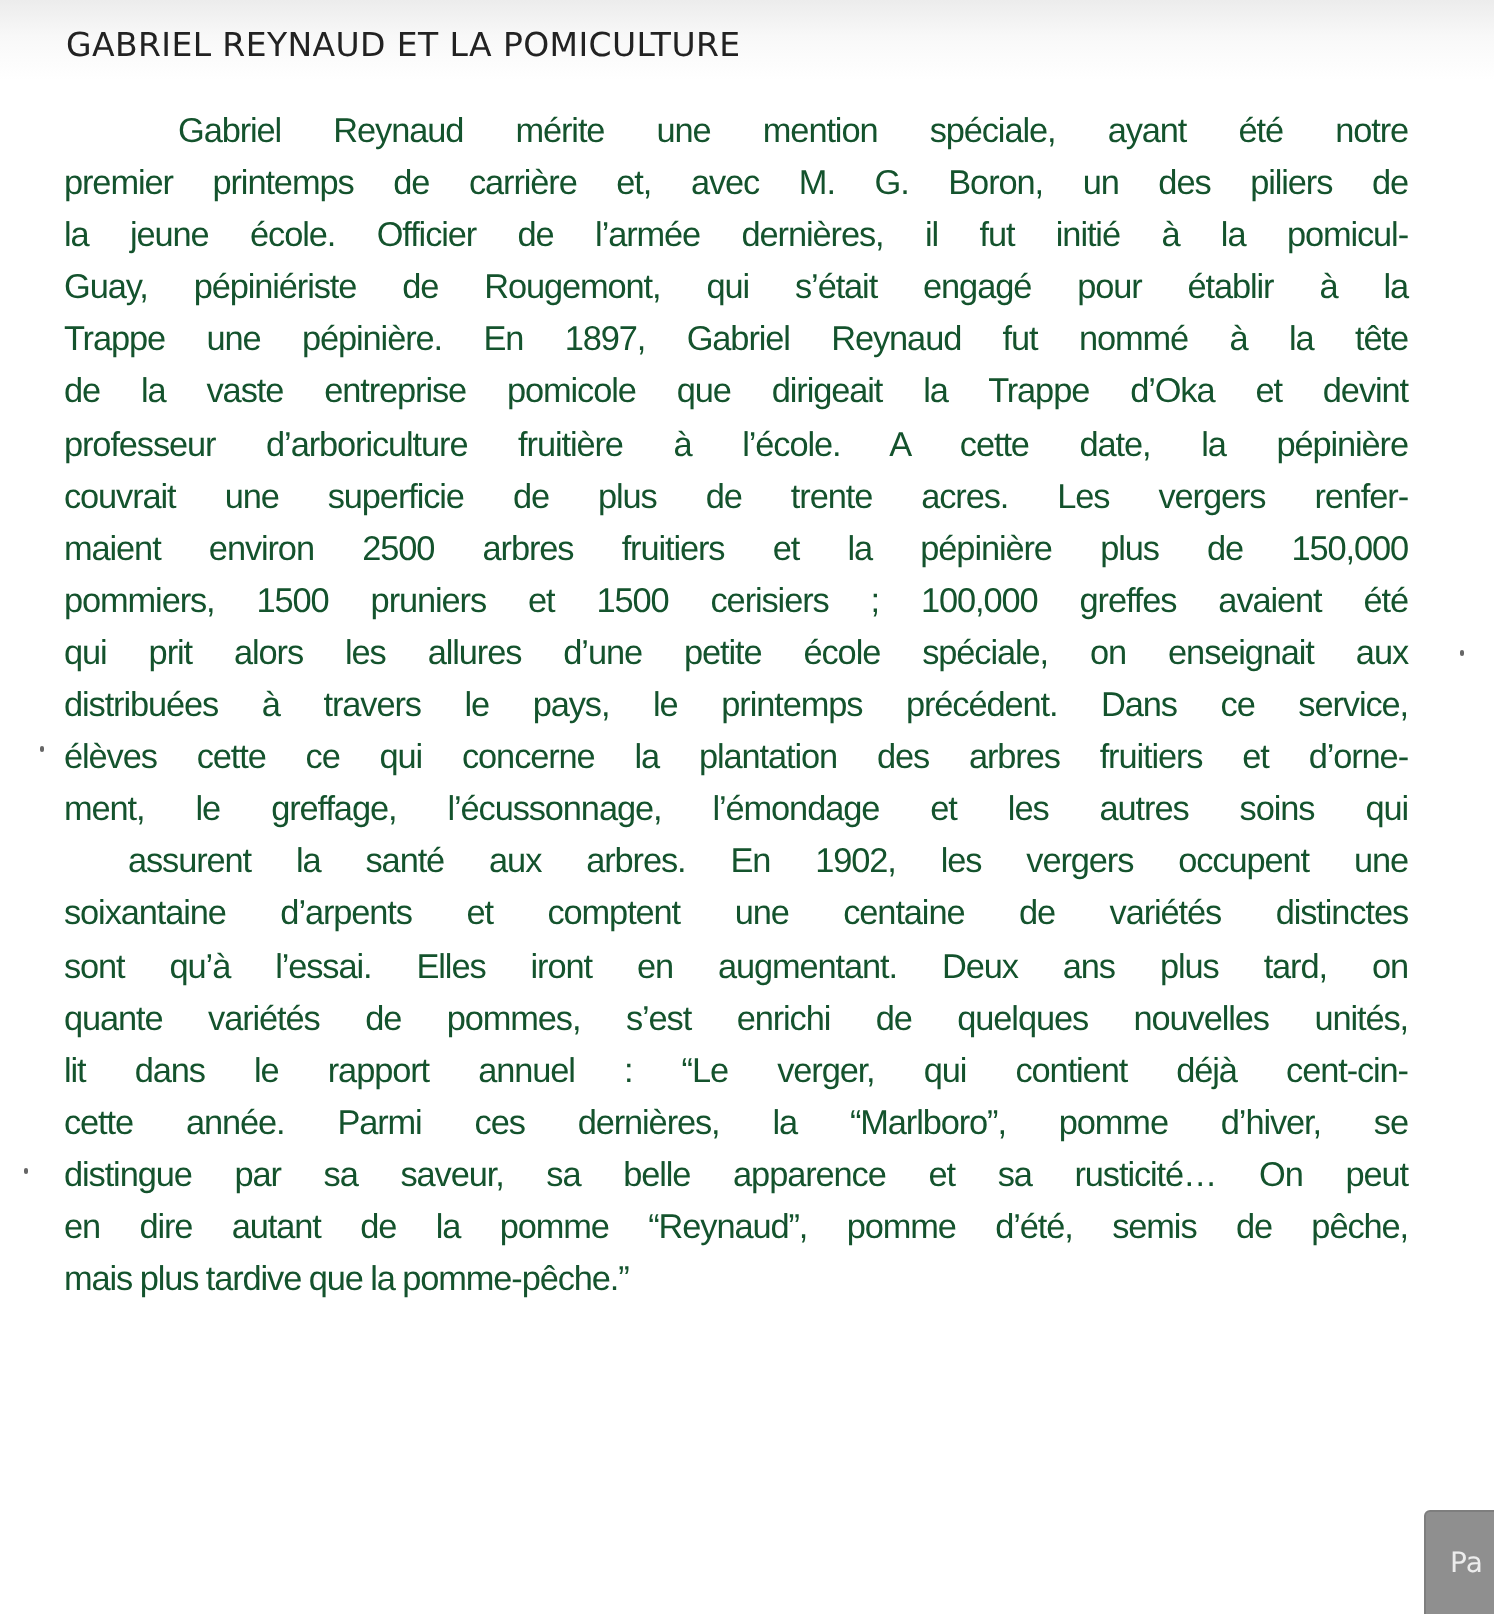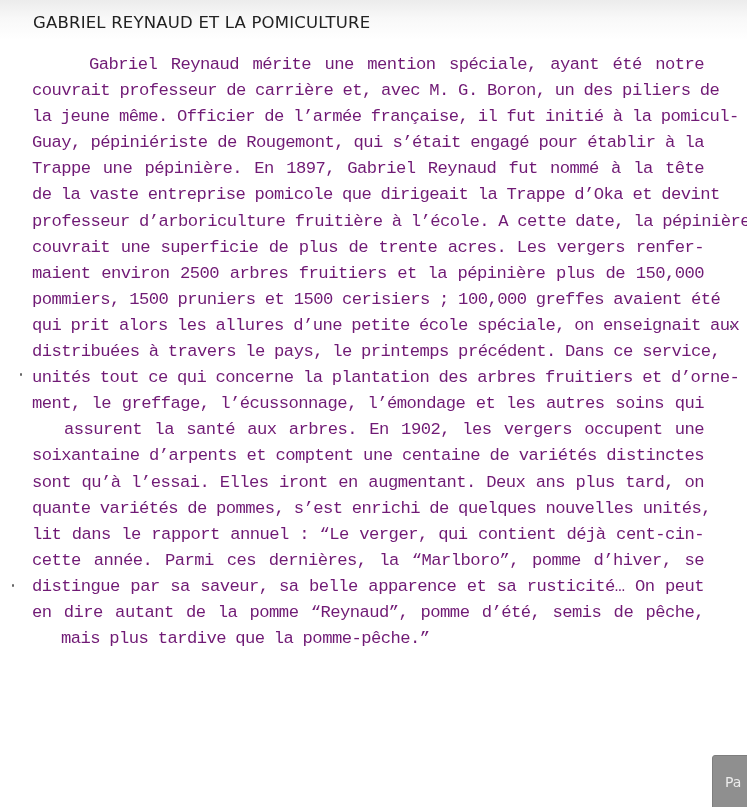--- a/index.html
+++ b/index.html
@@ -29,39 +29,38 @@
       font-size: 16.5px;
       letter-spacing: 0.2px;
       color: #222;
       white-space: nowrap;
     }
     .body-text {
       position: absolute;
       left: 32px;
       top: 52px;
       width: 672px;
-      font-family: Liberation Mono, monospace;
+      font-family: Liberation Sans, sans-serif;
       font-size: 17.2px;
       line-height: 26.1px;
-      color: #701a75;
+      color: #14532d;
       -webkit-font-smoothing: antialiased;
     }
     .line {
       display: block;
       white-space: nowrap;
       text-align: justify;
       text-align-last: justify;
       font-weight: 500;
       letter-spacing: -0.55px;
       word-spacing: -0.5px;
       transform-origin: left center;
     }
     .line.last {
       text-align-last: left;
-      margin-left: 29px;
     }
     .line.indent {
       padding-left: 57px;
     }
     .para-gap {
       height: 7px;
     }
     .page-tab {
       position: absolute;
       left: 712px;
@@ -90,32 +89,32 @@
   </style>
 </head>
 <body>
 
 <div class="page">
   <div class="running-header">GABRIEL REYNAUD ET LA POMICULTURE</div>
 
   <div class="body-text">
     <div>
       <span class="line indent" style="display: block;">Gabriel Reynaud mérite une mention spéciale, ayant été notre</span>
-      <span class="line" style="display: block;">couvrait professeur de carrière et, avec M. G. Boron, un des piliers de</span>
-      <span class="line" style="display: block;">la jeune même.  Officier de l’armée française, il fut initié à la pomicul-</span>
+      <span class="line" style="display: block;">premier printemps de carrière et, avec M. G. Boron, un des piliers de</span>
+      <span class="line" style="display: block;">la jeune école.  Officier de l’armée dernières, il fut initié à la pomicul-</span>
       <span class="line" style="display: block;">Guay, pépiniériste de Rougemont, qui s’était engagé pour établir à la</span>
       <span class="line" style="display: block;">Trappe une pépinière.  En 1897, Gabriel Reynaud fut nommé à la tête</span>
       <span class="line" style="display: block;">de la vaste entreprise pomicole que dirigeait la Trappe d’Oka et devint</span>
       <span class="line" style="display: block;">professeur d’arboriculture fruitière à l’école. A cette date, la pépinière</span>
       <span class="line" style="display: block;">couvrait une superficie de plus de trente acres.  Les vergers renfer-</span>
       <span class="line" style="display: block;">maient environ 2500 arbres fruitiers et la pépinière plus de 150,000</span>
       <span class="line" style="display: block;">pommiers, 1500 pruniers et 1500 cerisiers ; 100,000 greffes avaient été</span>
       <span class="line" style="display: block;">qui prit alors les allures d’une petite école spéciale, on enseignait aux</span>
       <span class="line" style="display: block;">distribuées à travers le pays, le printemps précédent.  Dans ce service,</span>
-      <span class="line" style="display: block;">unités tout ce qui concerne la plantation des arbres fruitiers et d’orne-</span>
+      <span class="line" style="display: block;">élèves cette ce qui concerne la plantation des arbres fruitiers et d’orne-</span>
       <span class="line" style="display: block;">ment, le greffage, l’écussonnage, l’émondage et les autres soins qui</span>
       <span class="line" style="display: block; margin-left: 32px;">assurent la santé aux arbres.  En 1902, les vergers occupent une</span>
       <span class="line" style="display: block;">soixantaine d’arpents et comptent une centaine de variétés distinctes</span>
       <span class="line" style="display: block;">sont qu’à l’essai.  Elles iront en augmentant.  Deux ans plus tard, on</span>
       <span class="line" style="display: block;">quante variétés de pommes, s’est enrichi de quelques nouvelles unités,</span>
       <span class="line" style="display: block;">lit dans le rapport annuel : “Le verger, qui contient déjà cent-cin-</span>
       <span class="line" style="display: block;">cette année.  Parmi ces dernières, la “Marlboro”, pomme d’hiver, se</span>
       <span class="line" style="display: block;">distingue par sa saveur, sa belle apparence et sa rusticité… On peut</span>
       <span class="line" style="display: block;">en dire autant de la pomme “Reynaud”, pomme d’été, semis de pêche,</span>
       <span class="line last" style="display: block;">mais plus tardive que la pomme-pêche.”</span>

